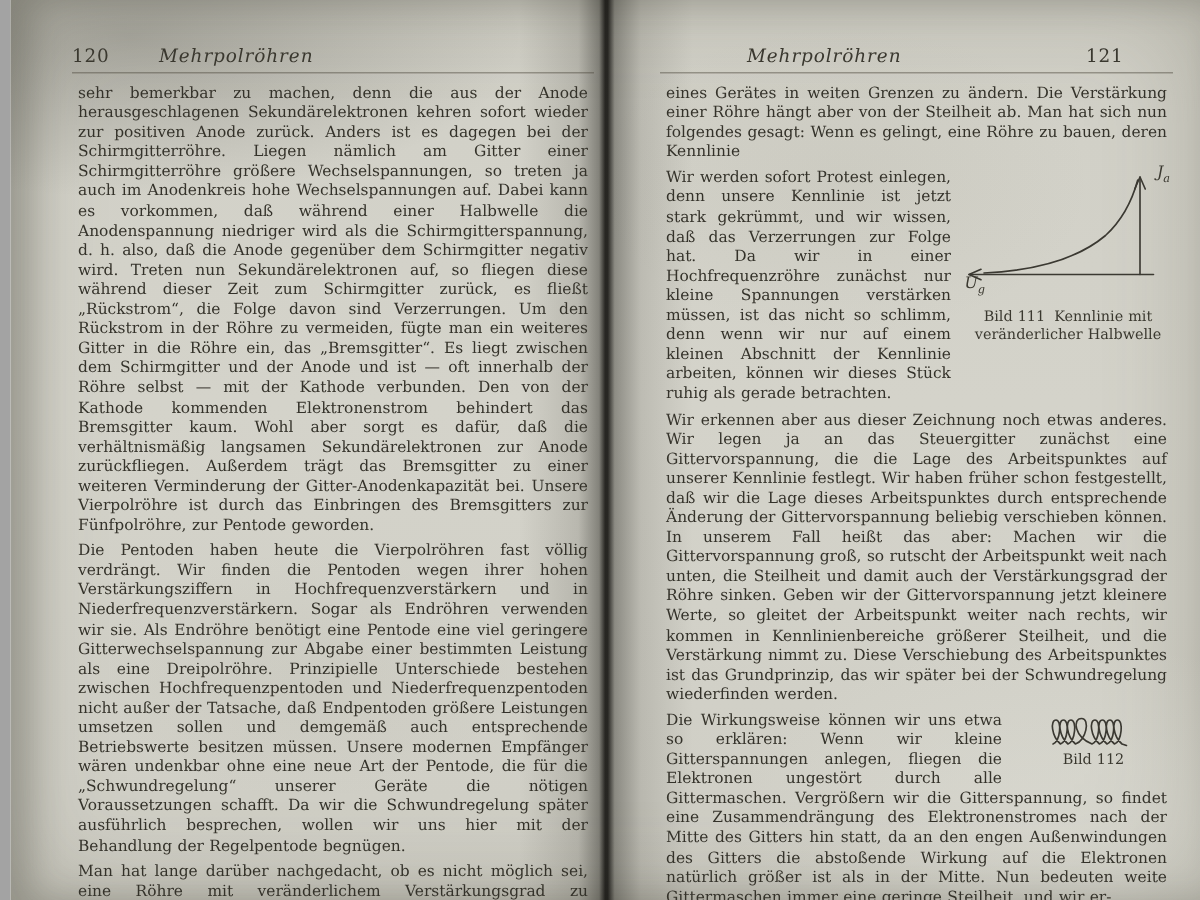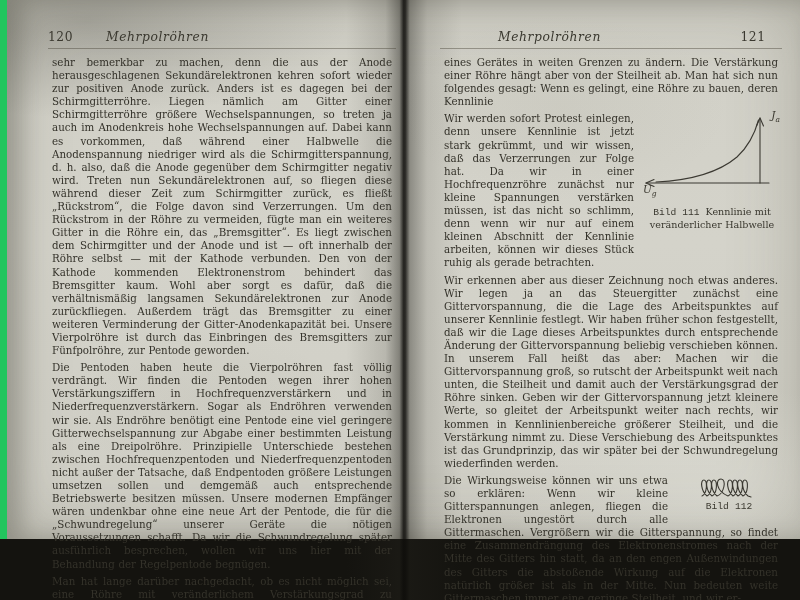--- a/index.html
+++ b/index.html
@@ -1,17 +1,17 @@
 <!DOCTYPE html>
 <html lang="de"><head>
 <meta charset="utf-8">
 <style>
   html,body{margin:0;padding:0;}
   body{width:800px;height:600px;overflow:hidden;background:#14130f;}
-  .scan{position:relative;width:800px;height:539px;background:#22c55e;
+  .scan{position:relative;width:800px;height:600px;background:#a3a3a3;
         font-family:"DejaVu Serif","Liberation Serif",serif;}
   .paper{position:absolute;left:7px;top:0;right:0;bottom:0;
          background:linear-gradient(180deg,#d1d0c7 0%,#d4d3ca 45%,#cfcec5 100%);
          box-shadow:inset 0 0 70px rgba(88,85,70,.30), inset 14px 0 22px rgba(40,38,30,.25);}
   .paper::before{content:"";position:absolute;inset:0;pointer-events:none;
          background:
            radial-gradient(ellipse 55% 30% at 10% 4%, rgba(45,44,36,.25), transparent 60%),
            radial-gradient(ellipse 40% 30% at 88% 92%, rgba(230,230,222,.35), transparent 70%),
            radial-gradient(ellipse 30% 25% at 70% 20%, rgba(120,118,100,.07), transparent 70%),
            radial-gradient(ellipse 25% 20% at 25% 75%, rgba(120,118,100,.06), transparent 70%);}
@@ -19,37 +19,37 @@
          background:linear-gradient(90deg,
             rgba(48,46,38,0) 0%, rgba(48,46,38,.16) 34%, rgba(34,33,27,.45) 46%,
             rgba(16,15,12,.88) 49.5%, rgba(16,15,12,.88) 51%, rgba(34,33,27,.40) 55%,
             rgba(48,46,38,.14) 70%, rgba(48,46,38,0) 100%);}
   .page{position:absolute;top:30px;color:#34322a;}
   .page-left{left:48px;width:348px;}
   .page-right{left:440px;width:342px;}
   .pg-header{display:flex;align-items:baseline;font-size:12.3px;
              border-bottom:1px solid rgba(75,72,60,.45);padding-bottom:4px;color:#3a382f;}
   .pg-header .num{width:58px;letter-spacing:.5px;}
-  .page-right .pg-header .num{text-align:center;}
+  .page-right .pg-header .num{text-align:left;}
   .head-title{flex:1;text-align:left;font-style:italic;letter-spacing:.6px;}
   .pg-body{margin-top:7px;font-size:10.3px;line-height:13.1px;text-align:justify;
            hyphens:auto;-webkit-hyphens:auto;word-spacing:.3px;}
   .pg-body p{margin:4px;}
   
   .fig111{float:right;width:140px;margin:1px 0 19px 8px;position:relative;}
   .fig111 svg{display:block;}
   .axis-label{position:absolute;font-style:italic;font-size:10.5px;color:#3b3930;line-height:1;}
   .axis-label sub{font-size:7.5px;}
   .lbl-ja{right:2px;top:-3px;}
   .lbl-ug{left:1px;top:71px;}
   .fig-caption{font-size:9.6px;line-height:11.3px;text-align:center;color:#3a382f;}
   .fig111 .fig-caption{margin-top:9px;}
-  .capnum{margin-right:6px;font-family:Liberation Mono, monospace;}
+  .capnum{margin-right:6px;}
   
-  .fig112{float:right;width:106px;margin:2px 0 1px 8px;text-align:center;font-family:Liberation Mono, monospace;}
+  .fig112{float:right;width:106px;margin:2px 0 1px 8px;text-align:center;}
   .fig112 svg{display:block;margin:0 auto;}
   .fig112 .fig-caption{margin-top:2px;}
   .stroke{stroke:#3b3932;fill:none;stroke-width:1.1;stroke-linecap:round;stroke-linejoin:round;}
 </style>
 </head>
 <body>
 
 <div class="scan">
   <div class="paper"></div>
   <div class="gutter"></div>

